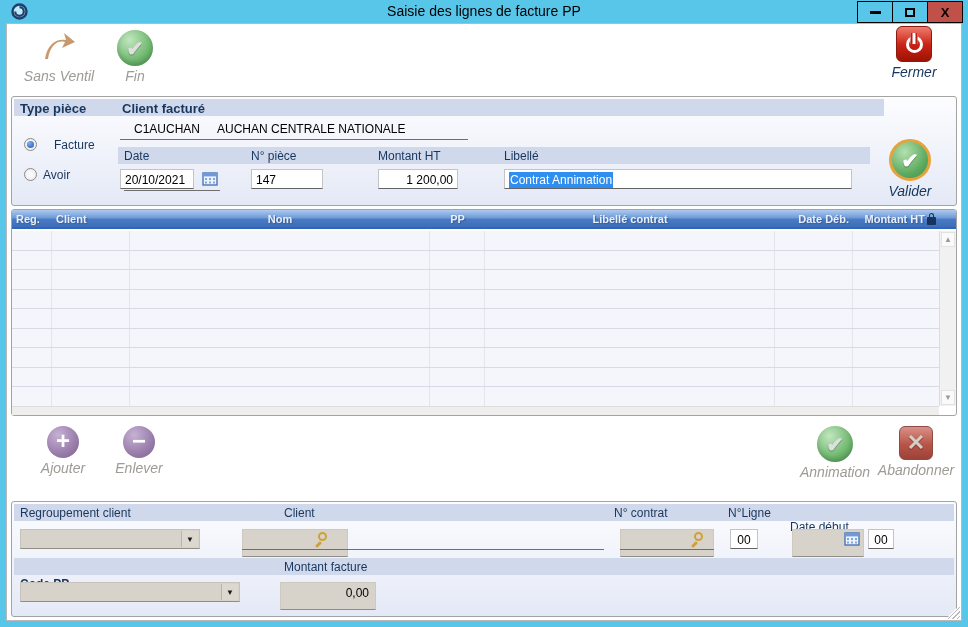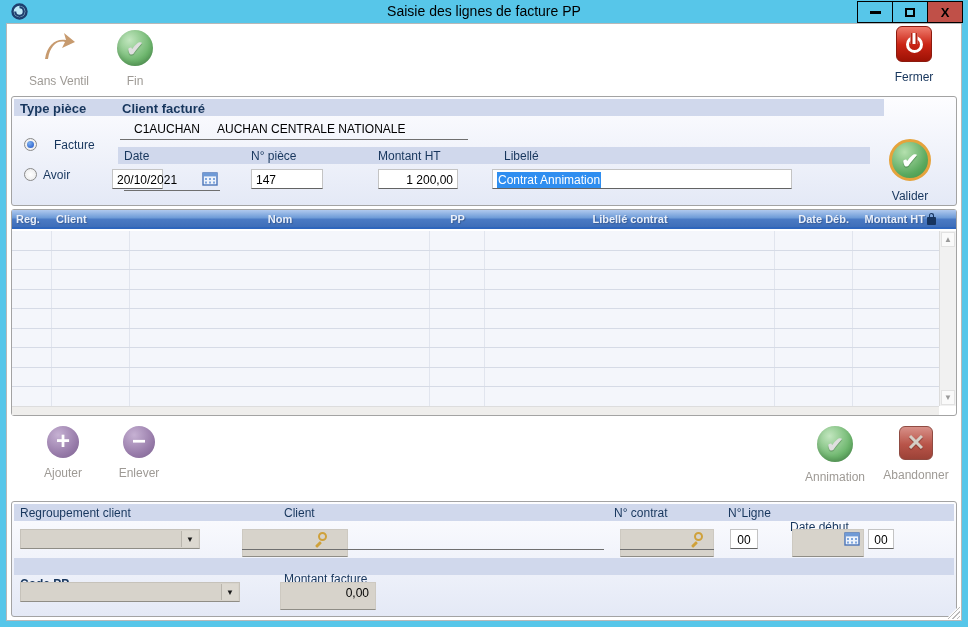--- a/index.html
+++ b/index.html
@@ -14,21 +14,21 @@
   .winbtn { width:36px; height:22px; border:1px solid #000; margin-left:-1px; display:flex; align-items:center; justify-content:center; background:#57c6e9; cursor:pointer; }
   .winbtn.close { background:#c05048; font-weight:bold; font-size:13px; color:#000; }
   .glyph-min { width:11px; height:3px; background:#000; }
   .glyph-max { width:10px; height:9px; border:2px solid #000; background:#6dd0ec; }
 
   
   .content { position:absolute; top:23px; left:6px; right:6px; bottom:6px; background:#fff; border:1px solid #b8b8b8; }
 
   
   .toolbtn { position:absolute; text-align:center; cursor:pointer; }
-  .toolbtn .cap { font-size:12px; margin-top:8px; }
+  .toolbtn .cap { font-size:14px; margin-top:2px;font-style:italic; }
   .cap.gray { color:#9e9a95; }
   .cap.navy { color:#17365d; }
   .circ { border-radius:50%; margin:0 auto; display:flex; align-items:center; justify-content:center; }
   .circ.green { width:36px; height:36px; background:radial-gradient(circle at 35% 28%, #c2e6bf, #6db66d 62%, #4c9450); box-shadow: inset 0 -3px 5px rgba(0,0,0,.15); }
   .circ .chk { font-size:21px; font-weight:bold; line-height:1; }
   .chk.dim { color:#dfdfdf; text-shadow:0 1px 1px #5a8f5a; }
   .chk.white { color:#fff; text-shadow:0 1px 1px #3f7f43; }
   .sq { border-radius:6px; margin:0 auto; display:flex; align-items:center; justify-content:center; }
   .sq.red { width:36px; height:36px; background:linear-gradient(#ef7d6e, #ca2415 52%, #9d1205); border:1px solid #8c1a0e; }
   .pwr { width:17px; height:17px; border:3px solid #fff; border-radius:50%; position:relative; }
@@ -134,38 +134,38 @@
     <span class="lbl" style="left:42px; top:41px;">Facture</span>
     <span class="radio" style="left:12px; top:71px;"></span>
     <span class="lbl" style="left:31px; top:71px;">Avoir</span>
 
     <div class="band" style="left:106px; width:752px; top:50px;"></div>
     <span class="lbl" style="left:112px; top:52px;">Date</span>
     <span class="lbl" style="left:239px; top:52px;text-align:right;">N° pièce</span>
     <span class="lbl" style="left:366px; top:52px;">Montant HT</span>
     <span class="lbl" style="left:492px; top:52px;">Libellé</span>
 
-    <div class="fld" style="left:100px; top:72px; width:51px;"><span>20/10/2021</span></div>
+    <div class="fld" style="left:108px; top:72px; width:74px;"><span>20/10/2021</span></div>
     <svg class="cal" style="position:absolute; left:190px; top:74px;" width="16" height="15" viewBox="0 0 16 15">
       <rect x="1" y="2" width="14" height="12" fill="#eef3fb" stroke="#4a74b8" stroke-width="1.4"></rect>
       <rect x="1" y="2" width="14" height="3.4" fill="#6f9ad6"></rect>
       <g fill="#7fa6dd">
           <rect x="3" y="7" width="2" height="2"></rect>
           <rect x="7" y="7" width="2" height="2"></rect>
           <rect x="11" y="7" width="2" height="2"></rect>
           <rect x="3" y="10.5" width="2" height="2"></rect>
           <rect x="7" y="10.5" width="2" height="2"></rect>
           <rect x="11" y="10.5" width="2" height="2"></rect>
         </g>
     </svg>
     <div class="underline" style="left:112px; width:96px; top:93px;"></div>
 
     <div class="fld" style="left:239px; top:72px; width:72px;"><span>147</span></div>
     <div class="fld r" style="left:366px; top:72px; width:80px;"><span>1 200,00</span></div>
-    <div class="fld" style="left:480px; top:72px; width:300px;"><span class="sel-text">Contrat Annimation</span></div>
+    <div class="fld" style="left:492px; top:72px; width:348px;"><span class="sel-text">Contrat Annimation</span></div>
 
     <div class="toolbtn" style="right:14px; top:42px; width:64px;">
       <div class="circ valider">
           <span class="chk white">✔</span>
         </div>
       <div class="cap navy">Valider</div>
     </div>
   </div>
 
   <div class="panel panel2">
@@ -329,21 +329,21 @@
           <rect x="11" y="7" width="2" height="2"></rect>
           <rect x="3" y="10.5" width="2" height="2"></rect>
           <rect x="7" y="10.5" width="2" height="2"></rect>
           <rect x="11" y="10.5" width="2" height="2"></rect>
         </g>
     </svg>
     <div class="fld" style="left:856px; top:27px; width:26px; text-align:center;"><span>00</span></div>
 
     <div class="band" style="left:2px; right:2px; top:56px;"></div>
     <span class="lbl" style="left:8px; top:75px;font-weight:bold;">Code PP</span>
-    <span class="lbl" style="left:272px; top:70px;">Montant facture</span>
+    <span class="lbl" style="left:272px; top:58px;">Montant facture</span>
 
     <div class="dd" style="left:8px; top:80px; width:220px;">
       <span style="font-size:12px;"></span>
       <span class="arr">▼</span>
     </div>
     <div class="grayfld" style="left:268px; top:80px; width:96px; text-align:right; padding:3px 6px 0; font-size:12px;"><span>0,00</span></div>
   </div>
 
   <div class="grip"></div>
 </div>

